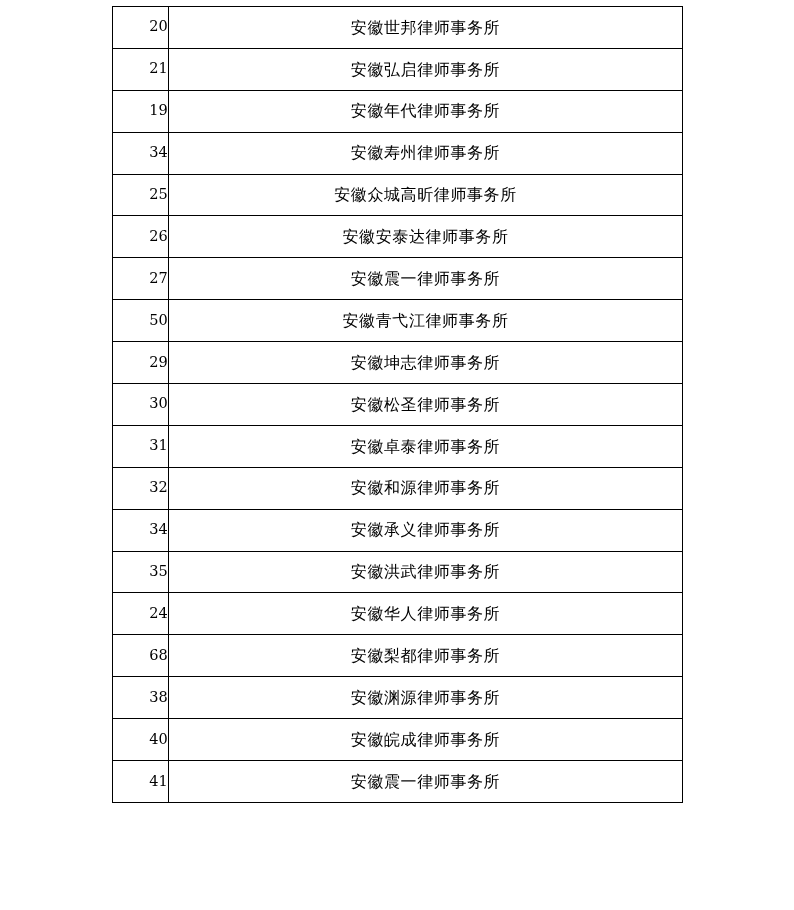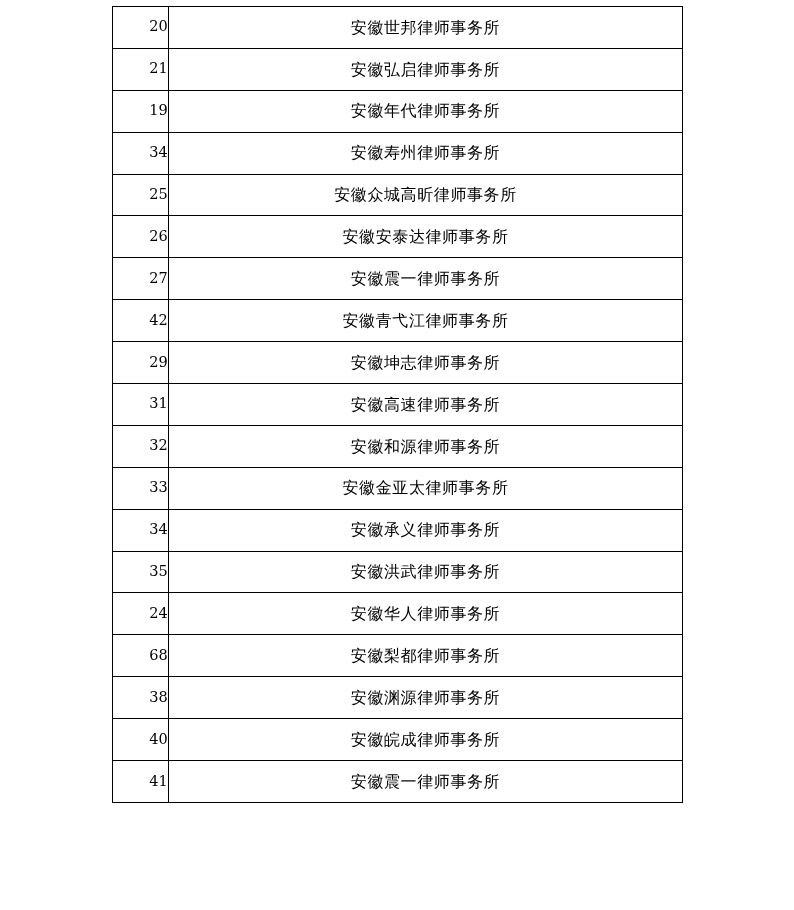--- a/index.html
+++ b/index.html
@@ -86,38 +86,38 @@
         </tr>
         <tr>
           <td class="idx">26</td>
           <td class="name">安徽安泰达律师事务所</td>
         </tr>
         <tr>
           <td class="idx">27</td>
           <td class="name">安徽震一律师事务所</td>
         </tr>
         <tr>
-          <td class="idx">42</td>
+          <td class="idx">50</td>
           <td class="name">安徽青弋江律师事务所</td>
         </tr>
         <tr>
           <td class="idx">29</td>
           <td class="name">安徽坤志律师事务所</td>
         </tr>
         <tr>
+          <td class="idx">30</td>
+          <td class="name">安徽松圣律师事务所</td>
+        </tr>
+        <tr>
           <td class="idx">31</td>
-          <td class="name">安徽高速律师事务所</td>
+          <td class="name">安徽卓泰律师事务所</td>
         </tr>
         <tr>
           <td class="idx">32</td>
           <td class="name">安徽和源律师事务所</td>
-        </tr>
-        <tr>
-          <td class="idx">33</td>
-          <td class="name">安徽金亚太律师事务所</td>
         </tr>
         <tr>
           <td class="idx">34</td>
           <td class="name">安徽承义律师事务所</td>
         </tr>
         <tr>
           <td class="idx">35</td>
           <td class="name">安徽洪武律师事务所</td>
         </tr>
         <tr>

